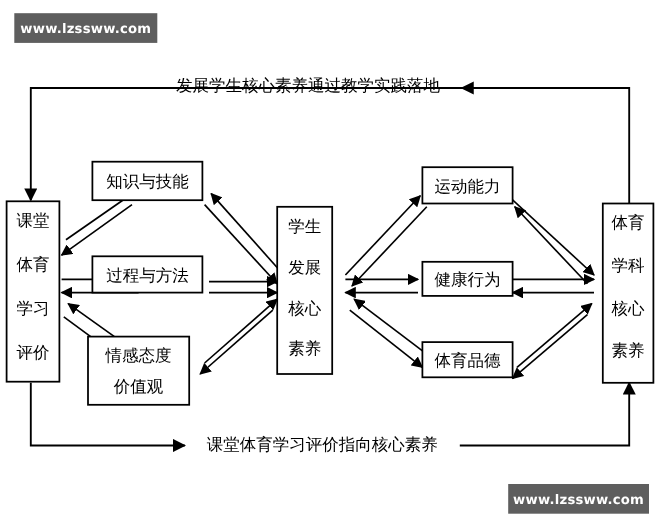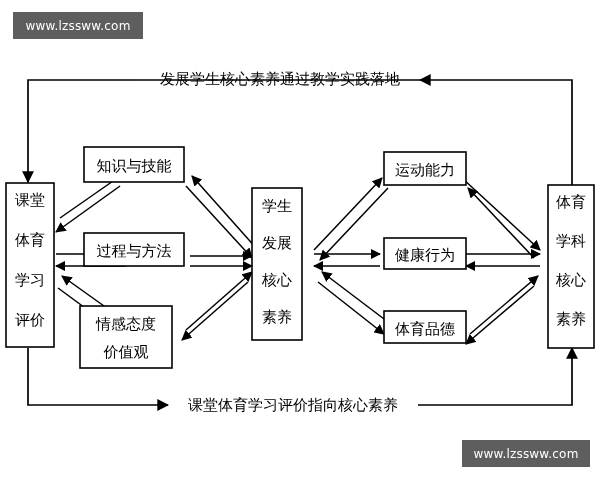--- a/index.html
+++ b/index.html
@@ -20,21 +20,21 @@
     top: 0;
     width: 600px;
     height: 480px;
   }
   .watermark {
     position: absolute;
     background: #5e5e5e;
     color: #ffffff;
     font-family: "DejaVu Sans", "Liberation Sans", sans-serif;
     font-size: 12px;
-    font-weight: normal;
+    font-weight: bold;
     letter-spacing: 0.2px;
     display: flex;
     align-items: center;
     justify-content: center;
     white-space: nowrap;
   }
   #watermark-top {
     left: 13px;
     top: 12px;
     width: 130px;

